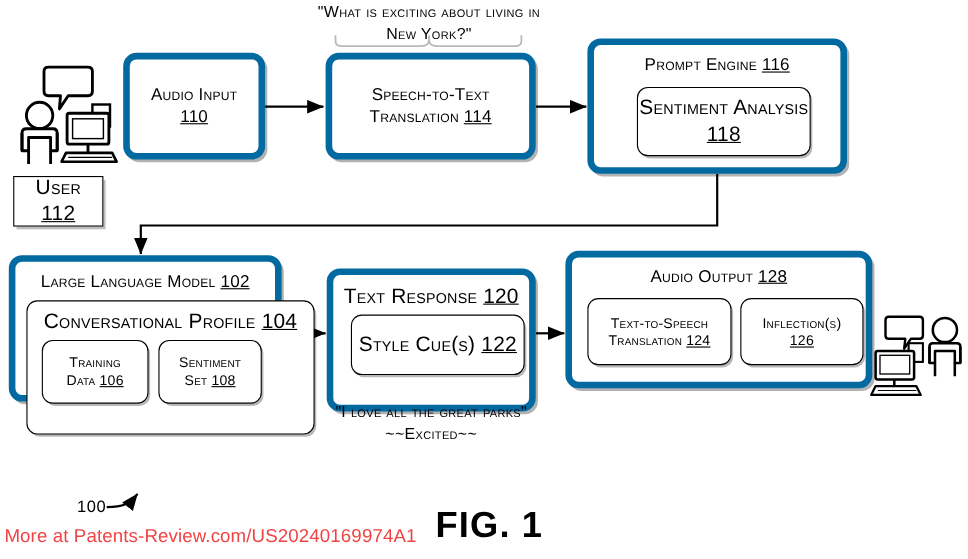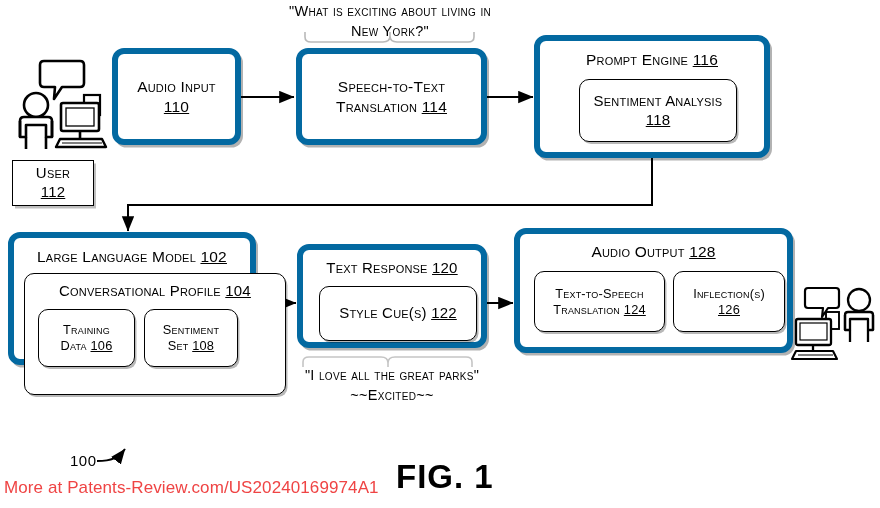--- a/index.html
+++ b/index.html
@@ -62,21 +62,21 @@
     position: absolute;
     left: 0; right: 0;
     text-align: center;
     font-variant: small-caps;
     letter-spacing: 0.2px;
     white-space: nowrap;
   }
   .u { text-decoration: underline; text-underline-offset: 1px; }
 
   .f15 { font-size: 15.5px; }
-  .f14 { font-size: 15px; }
+  .f14 { font-size: 19px; }
   .f125 { font-size: 12.8px; }
 
   
   .caption {
     position: absolute;
     text-align: center;
     font-variant: small-caps;
     letter-spacing: 0.3px;
     line-height: 1.35;
     font-size: 14.5px;
@@ -230,21 +230,21 @@
           <span>Sentiment</span>
           <span>
             <span>Set</span>
             <span class="u">108</span>
           </span>
         </div>
       </div>
     </div>
   </div>
 
-  <div class="box" style="left:297px; top:244px; width:190px; height:104px;">
+  <div class="box" style="left:297px; top:244px; width:190px; height:130px;">
     <div class="top-title f14" style="top:9px;">
       <span>Text Response</span>
       <span class="u">120</span>
     </div>
     <div class="box-inner" style="left:16px; top:36px; width:158px; height:55px;">
       <div class="center-fill f14">
         <span>
           <span>Style Cue(s)</span>
           <span class="u">122</span>
         </span>

